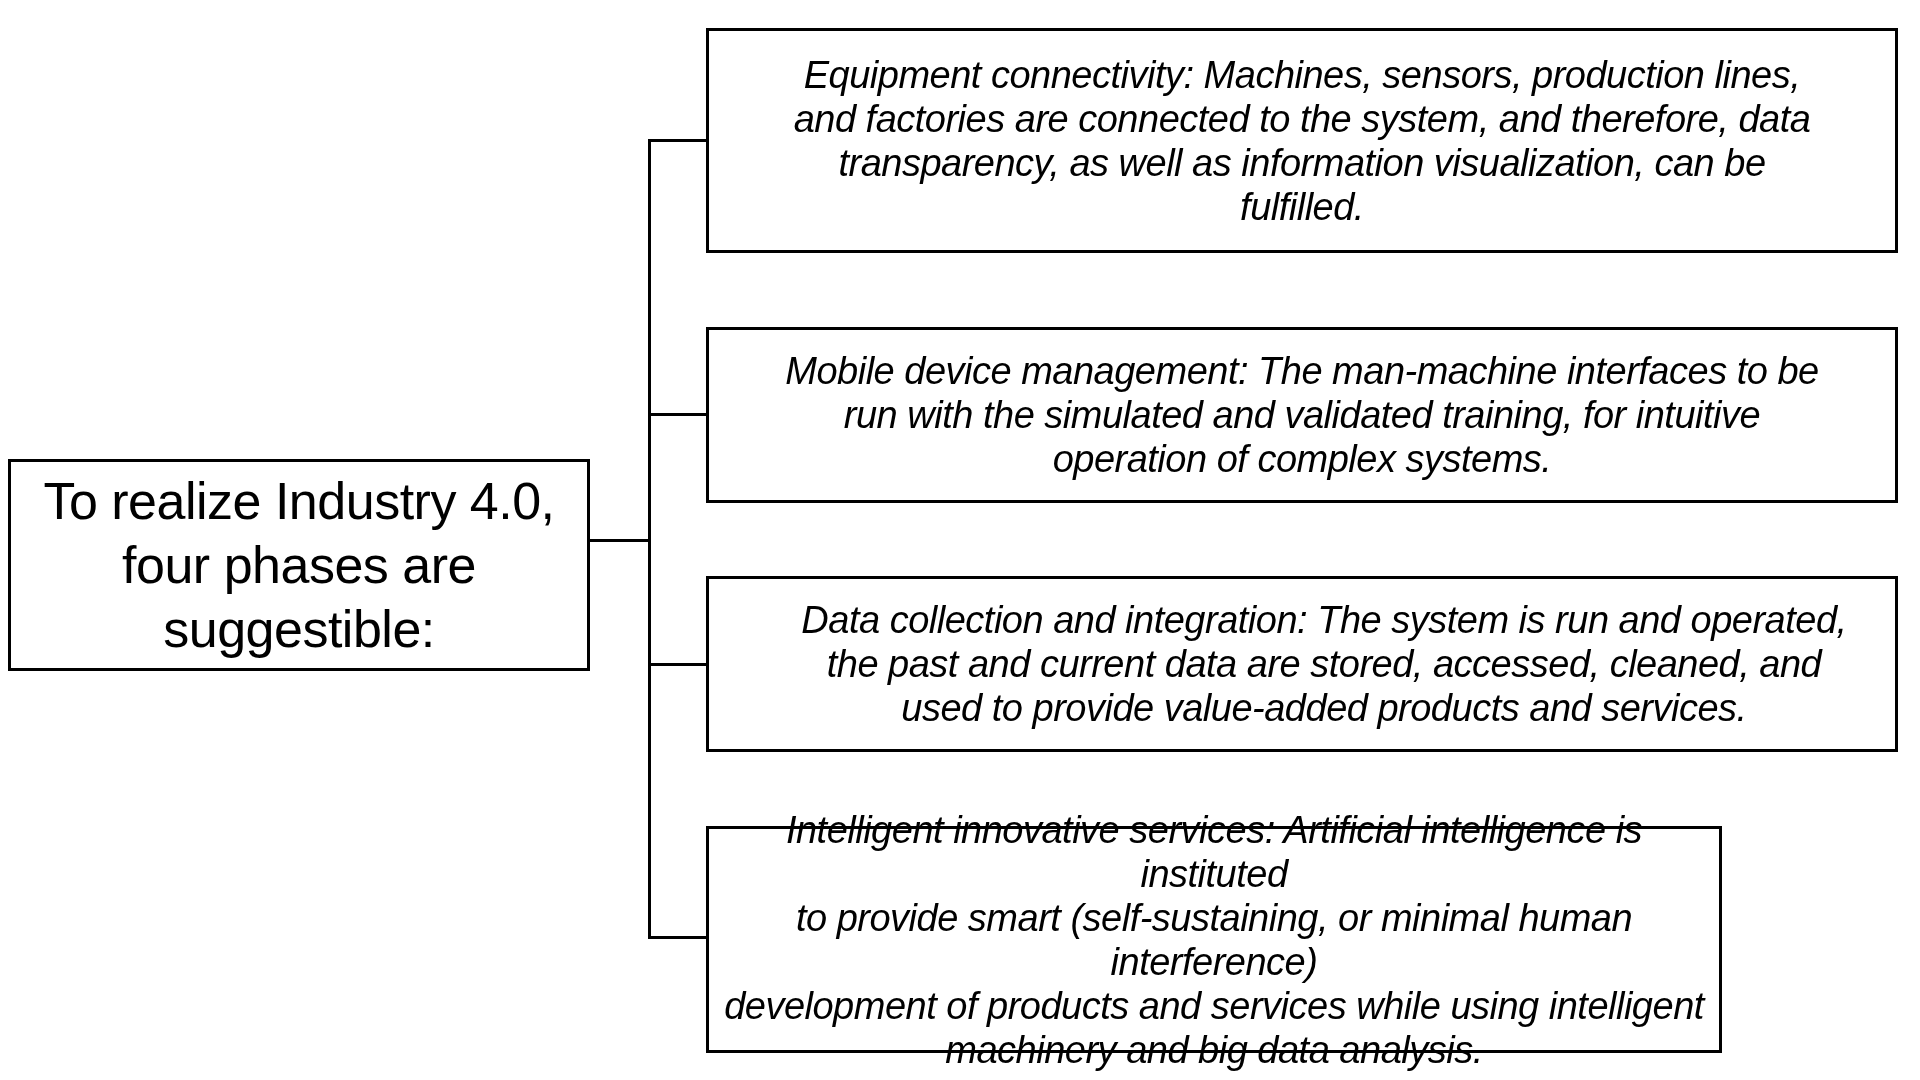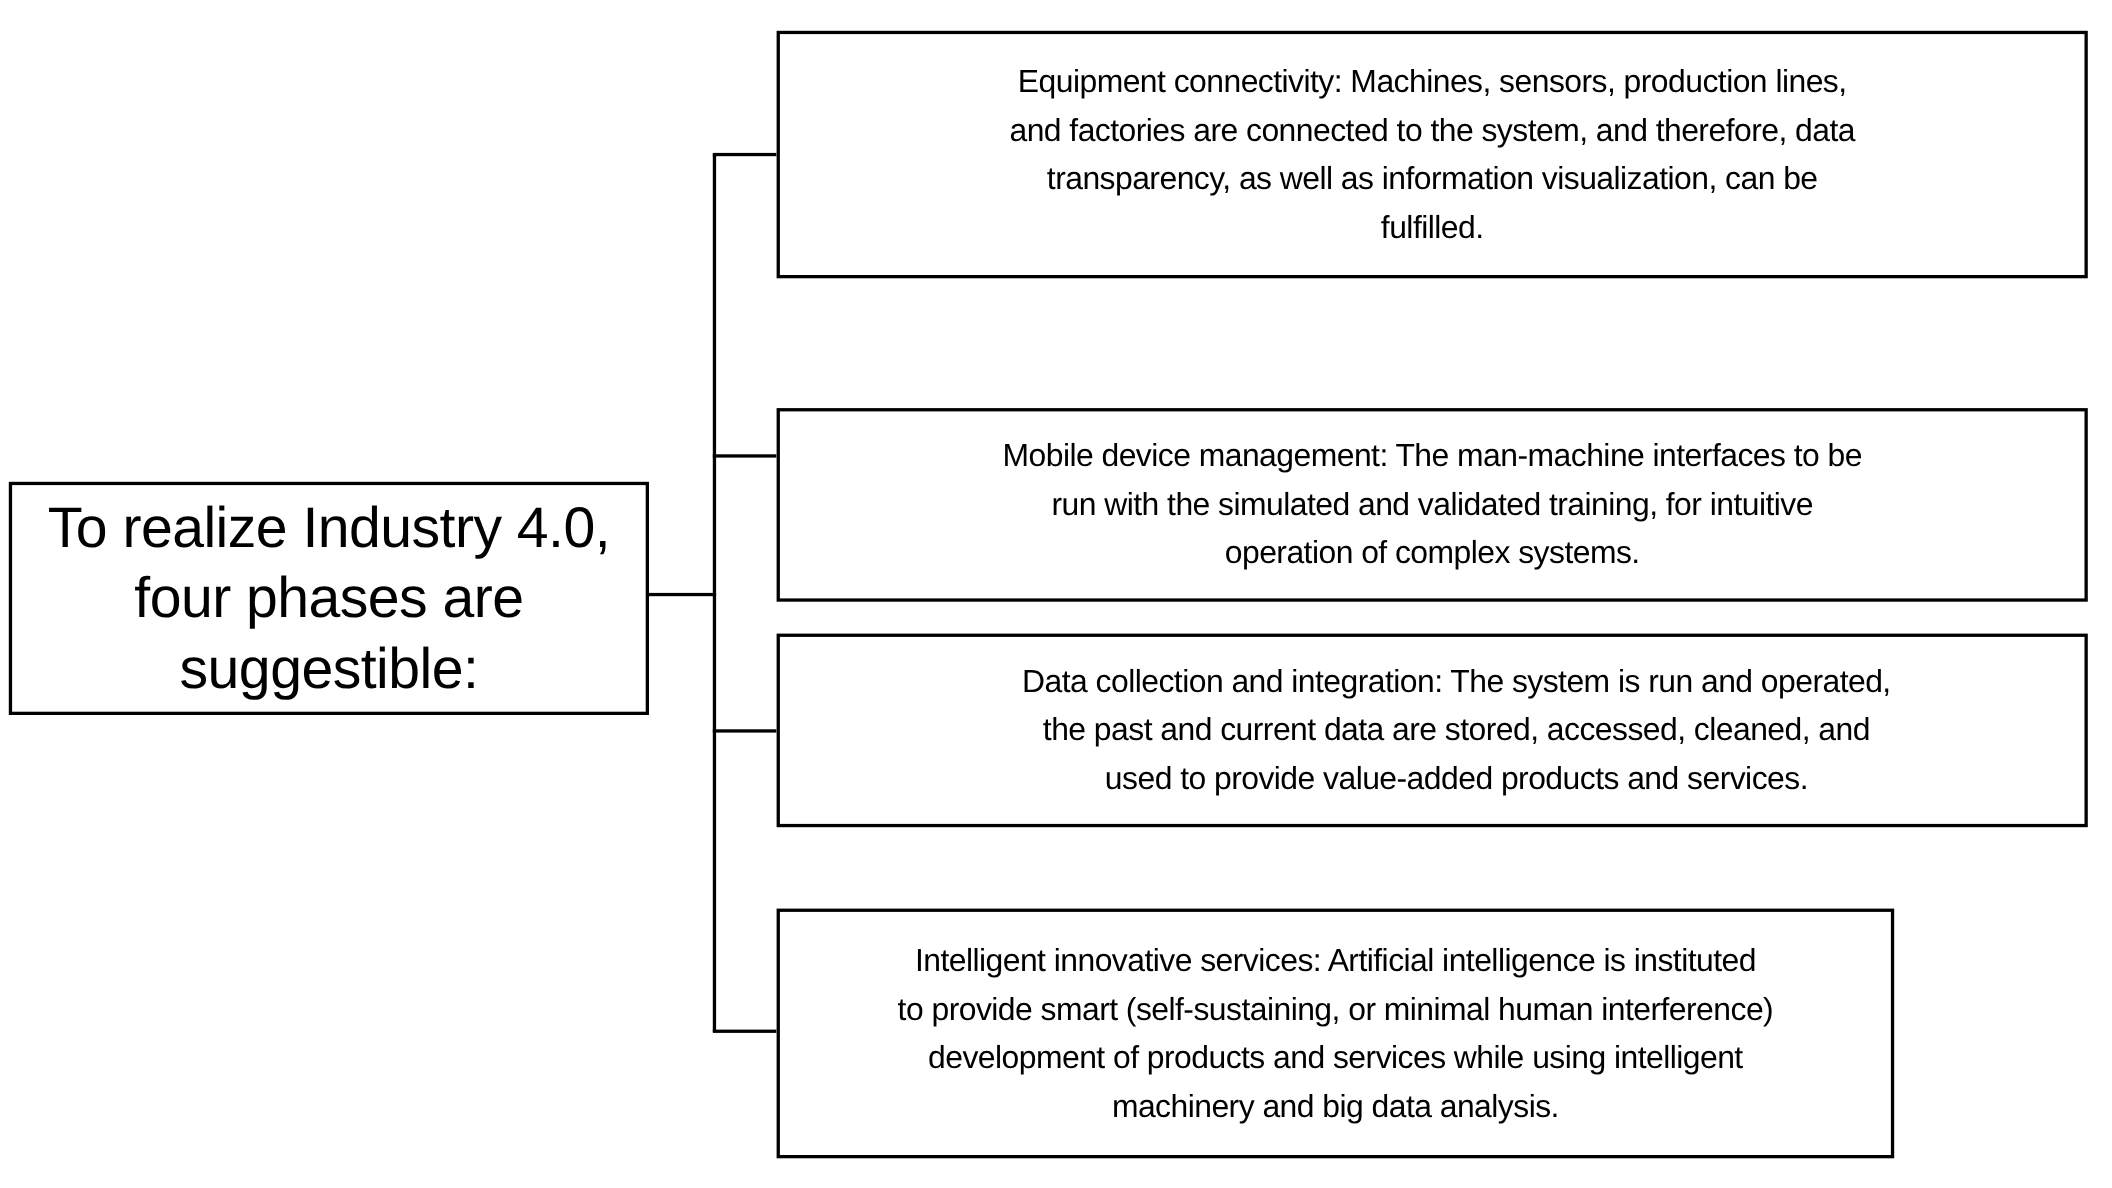--- a/index.html
+++ b/index.html
@@ -32,28 +32,29 @@
   .node-text {
     display: block;
     white-space: pre-line;
   }
   .root-node .node-text {
     font-size: 52px;
     line-height: 64px;
     letter-spacing: -0.5px;
   }
   .phase-node .node-text {
-    font-size: 29px;
+    font-size: 38px;
     line-height: 44px;
     letter-spacing: -0.5px;
+    font-style: italic;
   }
   
-  #root-box   { left: 8px;   top: 438px; width: 582px;  height: 212px; }
+  #root-box   { left: 8px;   top: 459px; width: 582px;  height: 212px; }
   #phase-box-1 { left: 706px; top: 28px;  width: 1192px; height: 225px; }
-  #phase-box-2 { left: 706px; top: 327px; width: 1192px; height: 176px; margin-top: 44px; }
+  #phase-box-2 { left: 706px; top: 327px; width: 1192px; height: 176px; }
   #phase-box-3 { left: 706px; top: 576px; width: 1192px; height: 176px; padding-left: 44px; }
   #phase-box-4 { left: 706px; top: 826px; width: 1016px; height: 227px; }
   
   .line {
     position: absolute;
     background: #000000;
   }
   #line-root   { left: 588px; top: 539px; width: 63px;  height: 3px; }
   #line-trunk  { left: 648px; top: 140px; width: 3px;   height: 798px; }
   #line-stub-1 { left: 648px; top: 139px; width: 58px;  height: 3px; }

